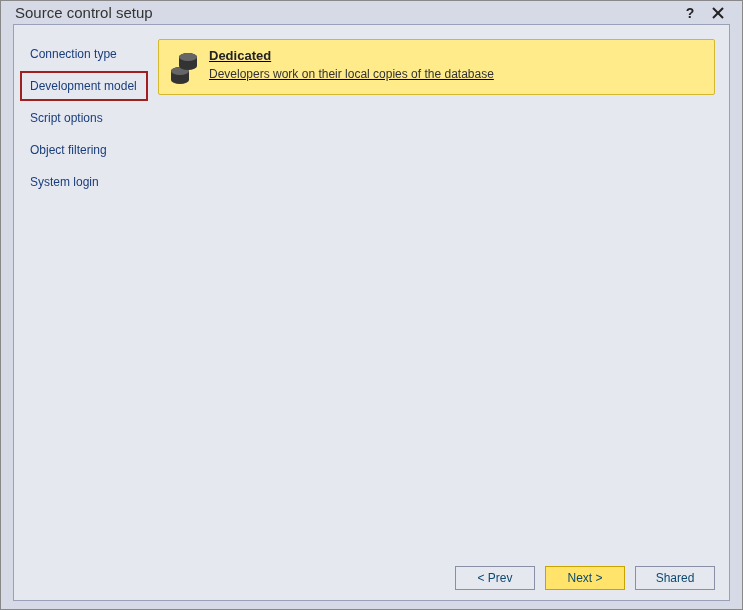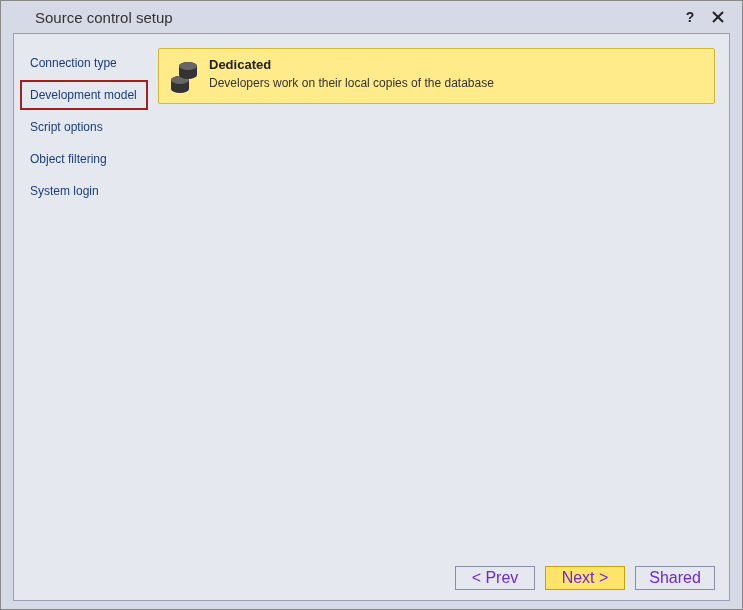--- a/index.html
+++ b/index.html
@@ -11,26 +11,25 @@
   }
   .window {
     width: 743px;
     height: 610px;
     background: #d6d9e6;
     border: 1px solid #888;
     display: flex;
     flex-direction: column;
   }
   .titlebar {
-    height: 32px;
+    height: 23px;
     display: flex;
     align-items: center;
     padding: 0 10px 0 14px;
     color: #333;
-    margin-left: 20px;
   }
   .titlebar .title {
     font-size: 15px;
     flex: 1;
   }
   .titlebar .tbtn {
     width: 28px;
     height: 28px;
     display: flex;
     align-items: center;
@@ -66,20 +65,21 @@
     font-size: 12px;
     margin-bottom: 2px;
   }
   .side-item.selected {
     border: 2px solid #a02020;
     background: #e6e8f0;
   }
   .main {
     flex: 1;
     padding: 4px 14px 4px 4px;
+    text-decoration: underline;
   }
   .option {
     display: flex;
     align-items: flex-start;
     padding: 8px 10px;
     border: 1px solid transparent;
     border-radius: 2px;
     margin-bottom: 12px;
     cursor: pointer;
   }
@@ -110,26 +110,26 @@
     align-items: center;
     justify-content: flex-end;
     gap: 10px;
     padding: 0 14px;
   }
   .btn {
     width: 80px;
     height: 24px;
     border: 1px solid #8a8fa8;
     background: #e6e8f0;
-    font-size: 16px;
+    font-size: 12px;
     cursor: pointer;
     display: flex;
     align-items: center;
     justify-content: center;
-    color: #6d28d9;
+    color: #0c4a6e;
   }
   .btn.primary {
     background: #ffe36b;
     border: 1px solid #c9a300;
   }
 </style>
 </head>
 <body>
 
 <div class="window">

